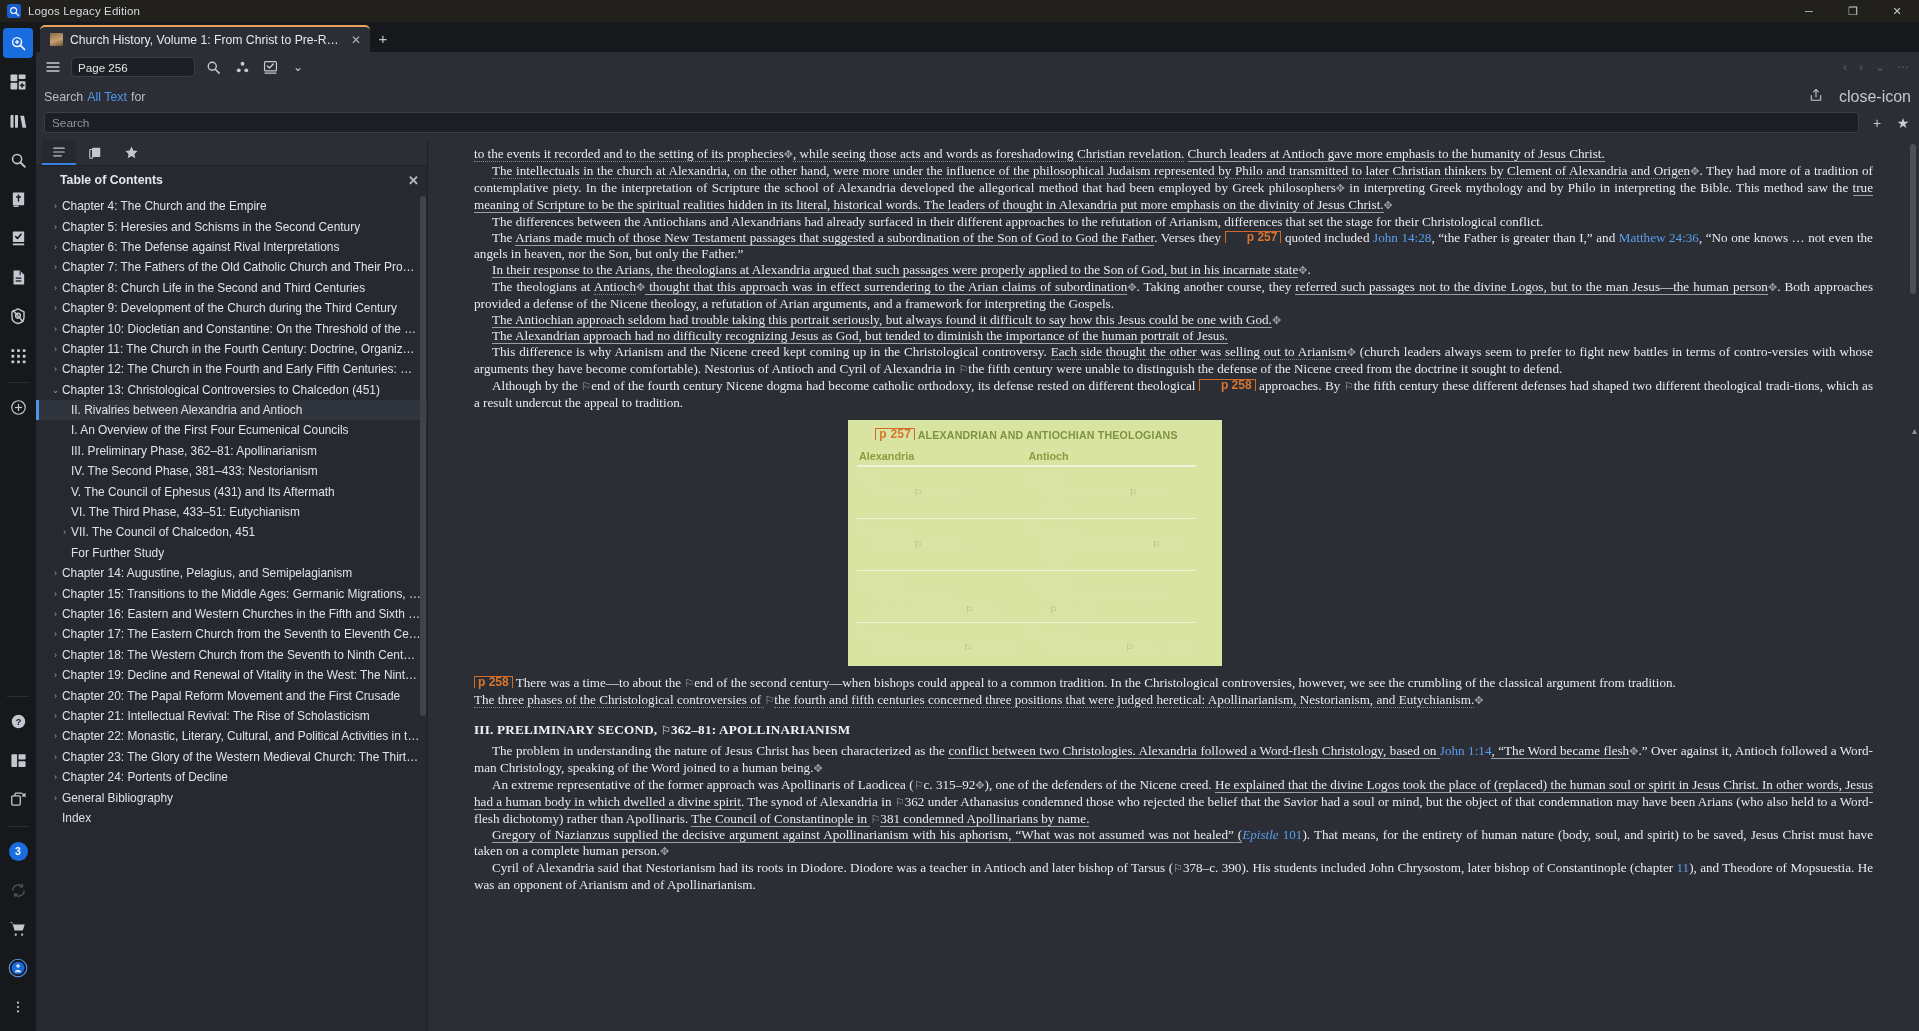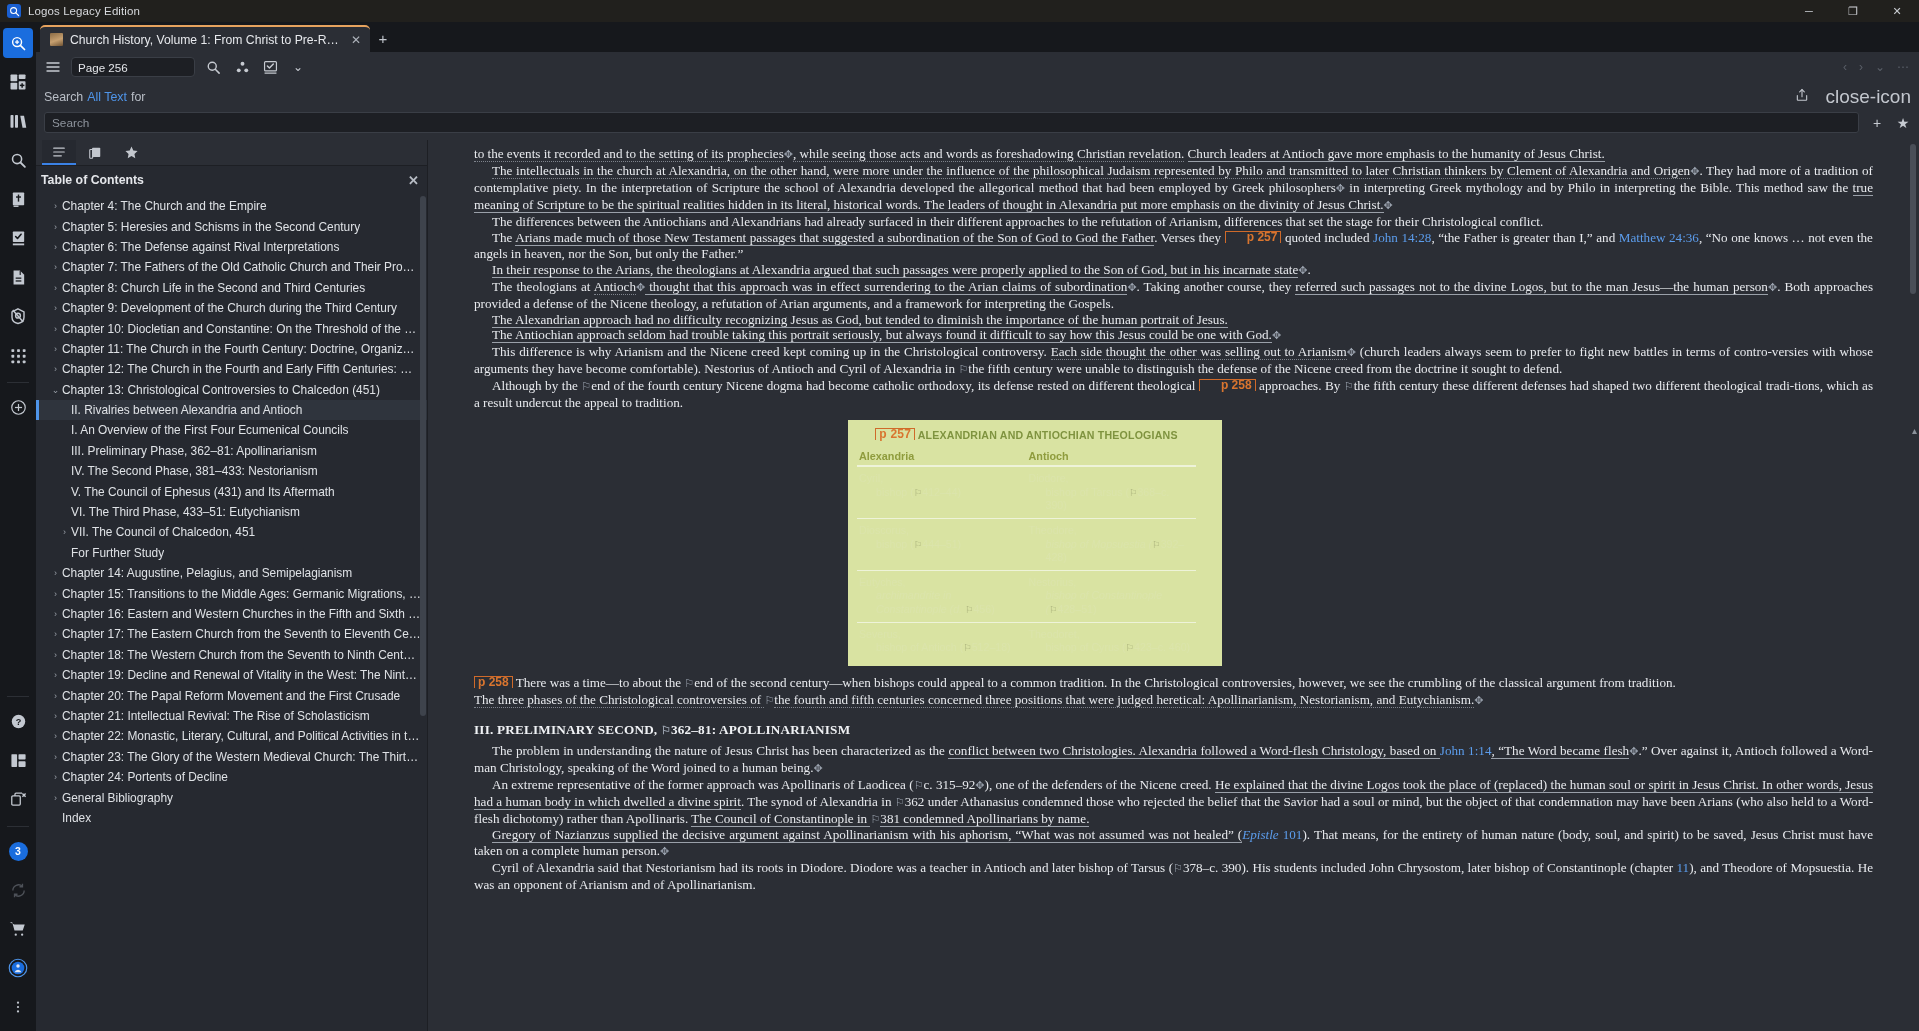--- a/index.html
+++ b/index.html
@@ -57,21 +57,21 @@
   #searchrow .ic{ color:#c6cad1;font-size:14px;width:16px;text-align:center; }
 
   
   #split{ flex:1 1 auto; display:flex; min-height:0; background:#2b2e35; }
 
   
   #toc{ width:392px; flex:0 0 392px; background:#262930; display:flex; flex-direction:column; border-right:1px solid #1d1f24;}
   #toctabs{ height:26px;display:flex;align-items:center;padding-left:6px;gap:2px;background:#2b2e35;border-bottom:1px solid #1d1f24;}
   .toctab{ width:34px;height:25px;display:flex;align-items:center;justify-content:center;color:#c3c7ce;}
   .toctab.sel{ background:#262930;border-bottom:2px solid #3b82e6; }
-  #tochead{ height:28px;display:flex;align-items:center;padding:0 8px 0 5px;font-size:12.3px;font-weight:bold;color:#e5e7eb;}
+  #tochead{ height:28px;display:flex;align-items:center;padding:0 8px 0 24px;font-size:12.3px;font-weight:bold;color:#e5e7eb;}
   #tochead .cl{ margin-left:auto;color:#b7bcc4;font-size:13px;}
   #toclist{ flex:1 1 auto; overflow:hidden; position:relative; padding-top:2px;}
   .toci{ height:20.4px;display:flex;align-items:center;font-size:11.9px;color:#dfe2e6;white-space:nowrap;overflow:hidden;padding-right:6px;}
   .toci .car{ width:13px;flex:0 0 13px;text-align:center;color:#9aa0a9;font-size:9px;}
   .toci.lvl1{ padding-left:38px; }
   .toci.lvl1 .car{ margin-left:-16px; }
   .toci .txt{ overflow:hidden;text-overflow:ellipsis;}
   .toci.sel{ background:#2f343d; box-shadow: inset 3px 0 0 0 #4f95ea; }
   .toci.lvl0{ padding-left:32px; }
   .toci.lvl0 .car{ margin-left:-19px; }
@@ -332,21 +332,21 @@
       <span class="alltext">All Text</span>
       <span class="lbl">for</span>
       <span class="right">
         <span>
           <svg width="14" height="14" viewBox="0 0 24 24" fill="none" stroke="currentColor" stroke-width="1.9" stroke-linecap="round">
               <path d="M12 15 V3"></path>
               <path d="M8 6.6 L12 2.6 L16 6.6"></path>
               <path d="M4 13 v7 a1 1 0 0 0 1 1 h14 a1 1 0 0 0 1 -1 v-7"></path>
             </svg>
         </span>
-        <span style="font-size:19px">close-icon</span>
+        <span style="font-size:16px">close-icon</span>
       </span>
     </div>
 
     <div id="searchrow">
       <div id="searchinput">
         <span>Search</span>
       </div>
       <span class="ic">+</span>
       <span class="ic">★</span>
     </div>
@@ -535,25 +535,25 @@
 
           <p class="bt ind">
             <span class="us">In their response to the Arians, the theologians at Alexandria argued that such passages were properly applied to the Son of God, but in his incarnate state</span><span class="flag">✥</span><span>.</span>
           </p>
 
           <p class="bt ind">
             <span>The theologians at </span><span class="u">Antioch</span><span class="flag">✥</span><span class="us"> thought that this approach was in effect surrendering to the Arian claims of subordination</span><span class="flag">✥</span><span>. Taking another course, they </span><span class="us">referred such passages not to the divine Logos, but to the man Jesus—the human person</span><span class="flag">✥</span><span>. Both approaches provided a defense of the Nicene theology, a refutation of Arian arguments, and a framework for interpreting the Gospels.</span>
           </p>
 
           <p class="bt ind">
+            <span class="us">The Antiochian approach seldom had trouble taking this portrait seriously, but always found it difficult to say how this Jesus could be one with God.</span><span class="flag">✥</span>
+          </p>
+
+          <p class="bt ind">
             <span class="us">The Alexandrian approach had no difficulty recognizing Jesus as God, but tended to diminish the importance of the human portrait of Jesus.</span>
-          </p>
-
-          <p class="bt ind">
-            <span class="us">The Antiochian approach seldom had trouble taking this portrait seriously, but always found it difficult to say how this Jesus could be one with God.</span><span class="flag">✥</span>
           </p>
 
           <p class="bt ind">
             <span>This  difference  is  why  Arianism  and  the  Nicene  creed  kept  coming  up  in  the  Christological  controversy. </span><span class="u">Each  side  thought  the  other  was  selling  out  to  Arianism</span><span class="flag">✥</span><span> (church leaders always seem to prefer to fight new battles in terms of contro-versies with whose arguments they have become comfortable). Nestorius of Antioch and Cyril of Alexandria in </span><span class="flag">⚐</span><span>the fifth century were unable to distinguish the defense of the Nicene creed from the doctrine it sought to defend.</span>
           </p>
 
           <p class="bt ind">
             <span>Although by the </span><span class="flag">⚐</span><span>end of the fourth century Nicene dogma had become catholic orthodoxy, its defense rested on different theological</span>
             <span class="pmark">p 258</span>
             <span>approaches. By </span><span class="flag">⚐</span><span>the fifth century these different defenses had shaped two different theological tradi-tions, which as a result undercut the appeal to tradition.</span>

